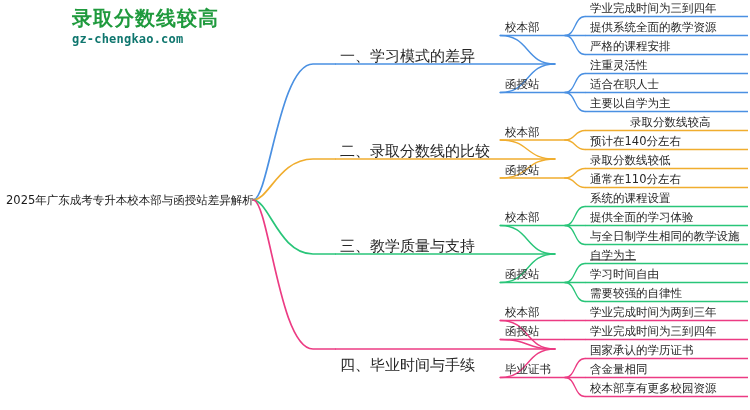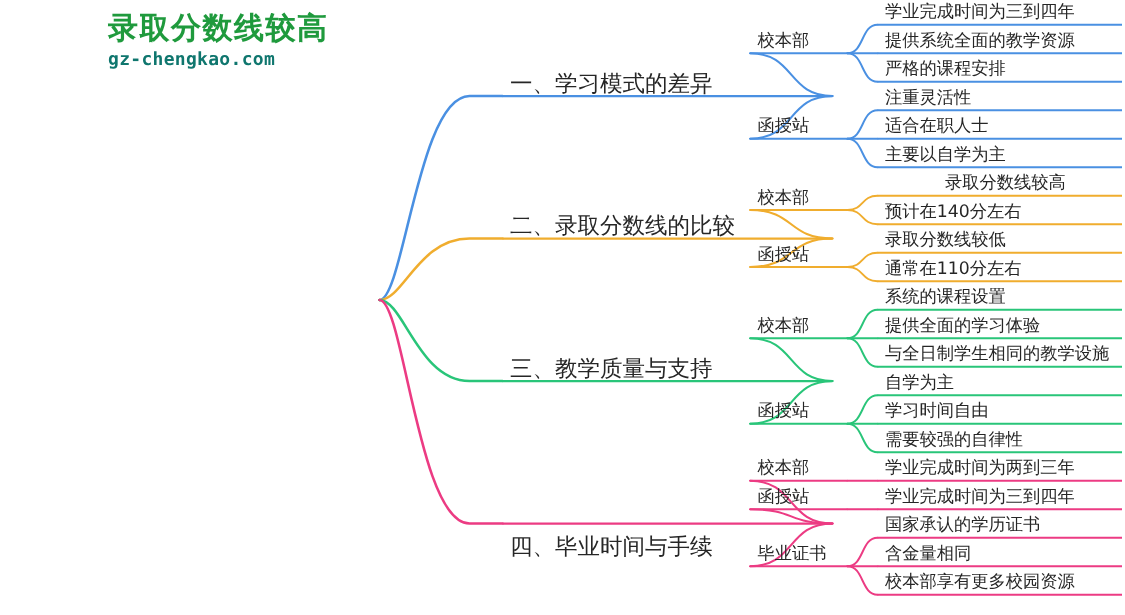--- a/index.html
+++ b/index.html
@@ -153,20 +153,21 @@
       <path d="M565,377.5 C576,377.5 574,358.5 585,358.5" stroke="#ec3b83" stroke-width="1.3" fill="none" stroke-linecap="round"></path>
       <path d="M565,377.5 C576,377.5 574,377.5 585,377.5" stroke="#ec3b83" stroke-width="1.3" fill="none" stroke-linecap="round"></path>
       <path d="M565,377.5 C576,377.5 574,396.5 585,396.5" stroke="#ec3b83" stroke-width="1.3" fill="none" stroke-linecap="round"></path>
       <path d="M335,349 L555,349" stroke="#ec3b83" stroke-width="1.5" fill="none" stroke-linecap="butt"></path>
       <path d="M555,349 C524.75,349 530.25,320.5 500,320.5" stroke="#ec3b83" stroke-width="1.4" fill="none" stroke-linecap="round"></path>
       <path d="M555,349 C524.75,349 530.25,339.5 500,339.5" stroke="#ec3b83" stroke-width="1.4" fill="none" stroke-linecap="round"></path>
       <path d="M555,349 C524.75,349 530.25,377.5 500,377.5" stroke="#ec3b83" stroke-width="1.4" fill="none" stroke-linecap="round"></path>
       <path d="M253,200 C269,200 279,349 313,349 L335,349" stroke="#ec3b83" stroke-width="1.7" fill="none" stroke-linecap="round"></path>
     </svg>
 
+  <div class="node node-root">2025年广东成考专升本校本部与函授站差异解析</div>
 
   <div id="nodes">
       <div class="node node-leaf" style="left: 590px; top: 8px;">学业完成时间为三到四年</div>
       <div class="node node-leaf" style="left: 590px; top: 27px;">提供系统全面的教学资源</div>
       <div class="node node-leaf" style="left: 590px; top: 46px;">严格的课程安排</div>
       <div class="node node-sub" style="left: 505px; top: 27px;">校本部</div>
       <div class="node node-leaf" style="left: 590px; top: 65px;">注重灵活性</div>
       <div class="node node-leaf" style="left: 590px; top: 84px;">适合在职人士</div>
       <div class="node node-leaf" style="left: 590px; top: 103px;">主要以自学为主</div>
       <div class="node node-sub" style="left: 505px; top: 84px;">函授站</div>
@@ -175,21 +176,21 @@
       <div class="node node-leaf" style="left: 590px; top: 141px;">预计在140分左右</div>
       <div class="node node-sub" style="left: 505px; top: 131.5px;">校本部</div>
       <div class="node node-leaf" style="left: 590px; top: 160px;">录取分数线较低</div>
       <div class="node node-leaf" style="left: 590px; top: 179px;">通常在110分左右</div>
       <div class="node node-sub" style="left: 505px; top: 169.5px;">函授站</div>
       <div class="node node-topic" style="left: 340px; top: 150.5px;">二、录取分数线的比较</div>
       <div class="node node-leaf" style="left: 590px; top: 198px;">系统的课程设置</div>
       <div class="node node-leaf" style="left: 590px; top: 217px;">提供全面的学习体验</div>
       <div class="node node-leaf" style="left: 590px; top: 236px;">与全日制学生相同的教学设施</div>
       <div class="node node-sub" style="left: 505px; top: 217px;">校本部</div>
-      <div class="node node-leaf" style="left: 590px; top: 255px;">自学为主</div>
+      <div class="node node-leaf" style="left: 590px; top: 255px; text-decoration: underline;">自学为主</div>
       <div class="node node-leaf" style="left: 590px; top: 274px;">学习时间自由</div>
       <div class="node node-leaf" style="left: 590px; top: 293px;">需要较强的自律性</div>
       <div class="node node-sub" style="left: 505px; top: 274px;">函授站</div>
       <div class="node node-topic" style="left: 340px; top: 245.5px;">三、教学质量与支持</div>
       <div class="node node-leaf" style="left: 590px; top: 312px;">学业完成时间为两到三年</div>
       <div class="node node-sub" style="left: 505px; top: 312px;">校本部</div>
       <div class="node node-leaf" style="left: 590px; top: 331px;">学业完成时间为三到四年</div>
       <div class="node node-sub" style="left: 505px; top: 331px;">函授站</div>
       <div class="node node-leaf" style="left: 590px; top: 350px;">国家承认的学历证书</div>
       <div class="node node-leaf" style="left: 590px; top: 369px;">含金量相同</div>

